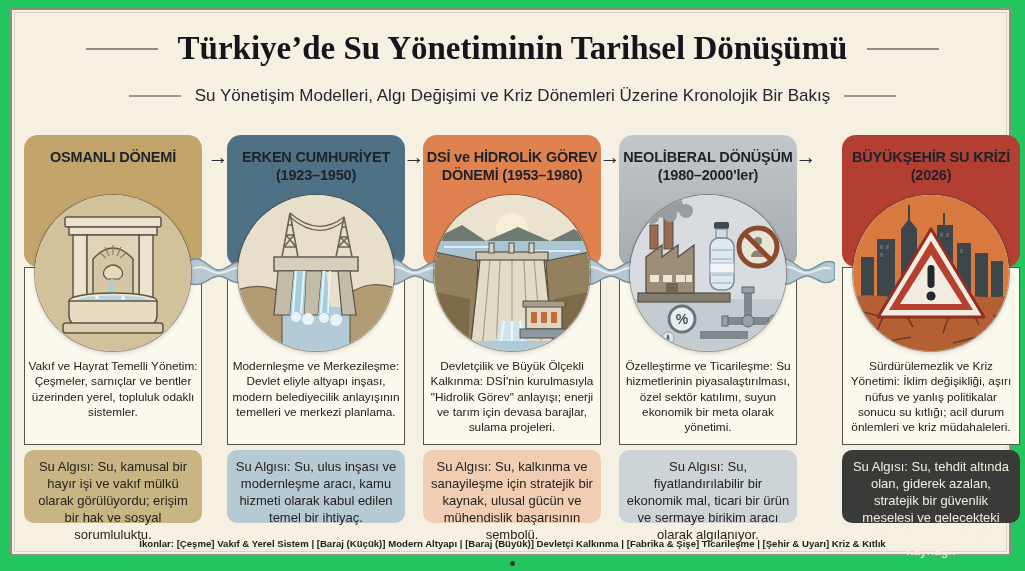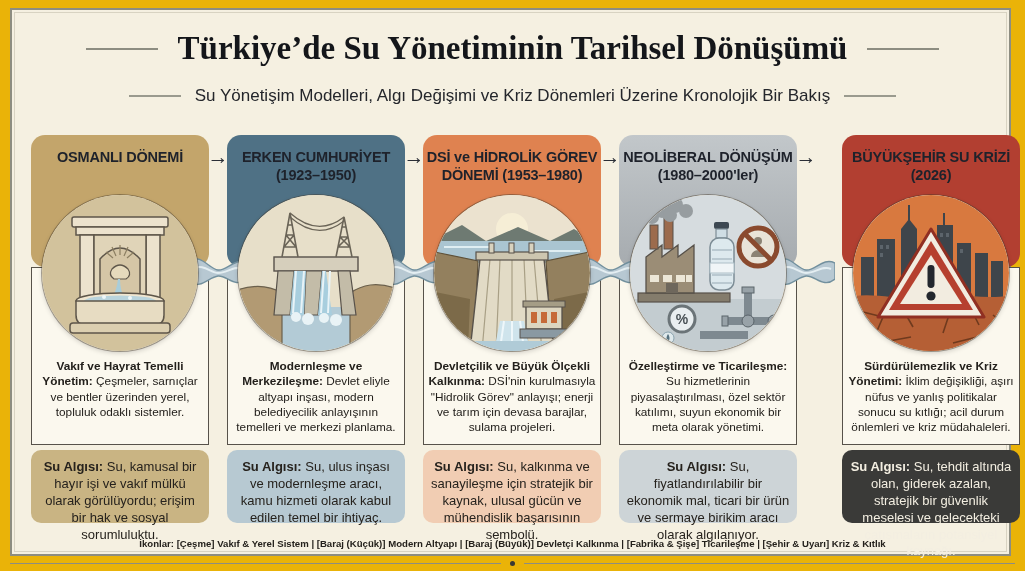--- a/index.html
+++ b/index.html
@@ -1,17 +1,17 @@
 <!DOCTYPE html>
 <html><head>
 <meta charset="utf-8">
 <style>
   html,body{margin:0;padding:0;background:#fdfcf6;}
   .canvas{position:relative;width:1025px;height:571px;overflow:hidden;
-          font-family:"Liberation Sans",sans-serif;background:#eab308;}
+          font-family:"Liberation Sans",sans-serif;background:#22c55e;}
   .frame{position:absolute;left:10px;top:8px;width:1001px;height:548px;
          background:#f5f0e1;border:2px solid #8d8d81;box-sizing:border-box;
          outline:1px solid #d8d3c2;outline-offset:-5px;}
   
   .title-row{position:absolute;top:30px;left:0;right:0;display:flex;align-items:center;justify-content:center;gap:20px;z-index:5;}
   .title-rule{width:72px;height:2px;background:#8d8d81;}
   .main-title{font-family:"Liberation Serif","DejaVu Serif",serif;font-weight:bold;font-size:33px;color:#14161a;white-space:nowrap;}
   .subtitle-row{position:absolute;top:86px;left:0;right:0;display:flex;align-items:center;justify-content:center;gap:14px;z-index:5;}
   .subtitle-rule{width:52px;height:1.5px;background:#9a9a8e;}
   .subtitle{font-size:17px;color:#24262b;font-weight:500;white-space:nowrap;}
@@ -20,21 +20,21 @@
   .head{position:absolute;top:0;left:0;right:0;height:132px;border-radius:14px;background:var(--head-bg,#ccc);z-index:1;}
   .head-text{position:absolute;top:13px;left:3px;right:3px;text-align:center;font-weight:bold;
              font-size:14.5px;line-height:1.26;color:#1e222b;letter-spacing:-0.2px;z-index:2;}
   .body-box{position:absolute;top:132px;left:0;right:0;height:178px;background:#fbf8ee;
             border:1px solid #57524a;box-sizing:border-box;z-index:0;}
   .desc{position:absolute;top:224px;left:4px;right:4px;text-align:center;font-size:11.8px;
         line-height:1.3;color:#23201c;z-index:2;}
   .su-box{position:absolute;top:315px;left:0;right:0;bottom:0;border-radius:10px;
           background:var(--su-bg,#ddd);color:var(--su-fg,#26221d);padding:9px 7px;box-sizing:border-box;
           text-align:center;font-size:13px;line-height:1.3;z-index:2;}
-  .lead{font-weight:bold;}
+  .lead{font-weight:normal;}
   .circle{position:absolute;top:60px;left:11px;width:156px;height:156px;border-radius:50%;overflow:hidden;
           box-shadow:0 0 0 1px rgba(70,60,45,.45),0 2px 5px rgba(0,0,0,.18);z-index:3;background:#e9e2d0;}
   .circle svg{display:block;width:156px;height:156px;}
   .connector{position:absolute;top:249px;width:58px;height:44px;z-index:2;}
   .arrow{position:absolute;top:146px;width:40px;text-align:center;font-size:21px;font-weight:bold;
          color:#2a2e36;z-index:4;line-height:1;}
   
   .footer{position:absolute;top:538px;left:0;right:0;text-align:center;font-size:9.6px;
           font-weight:bold;color:#24211c;z-index:5;}
   .bottom-divider{position:absolute;top:561px;left:10px;right:10px;display:flex;align-items:center;gap:9px;z-index:5;}
@@ -51,21 +51,21 @@
     <div class="title-rule"></div>
     <div class="main-title">Türkiye’de Su Yönetiminin Tarihsel Dönüşümü</div>
     <div class="title-rule"></div>
   </div>
   <div class="subtitle-row">
     <div class="subtitle-rule"></div>
     <div class="subtitle">Su Yönetişim Modelleri, Algı Değişimi ve Kriz Dönemleri Üzerine Kronolojik Bir Bakış</div>
     <div class="subtitle-rule"></div>
   </div>
 
-  <div class="col" style="left: 31px; --head-bg: #c3a56b; --su-bg: #c9b483; --su-fg: #26221d;">
+  <div class="col" style="left: 24px; --head-bg: #c3a56b; --su-bg: #c9b483; --su-fg: #26221d;">
     <div class="head"></div>
     <div class="head-text">
       <div>OSMANLI DÖNEMİ</div>
       <div></div>
     </div>
     <div class="body-box"></div>
     <div class="desc"><span class="lead">Vakıf ve Hayrat Temelli Yönetim:</span><span> Çeşmeler, sarnıçlar ve bentler üzerinden yerel, topluluk odaklı sistemler.</span></div>
     <div class="su-box"><span class="lead">Su Algısı:</span><span> Su, kamusal bir hayır işi ve vakıf mülkü olarak görülüyordu; erişim bir hak ve sosyal sorumluluktu.</span></div>
     <div class="circle">
       <svg viewBox="0 0 156 156">

